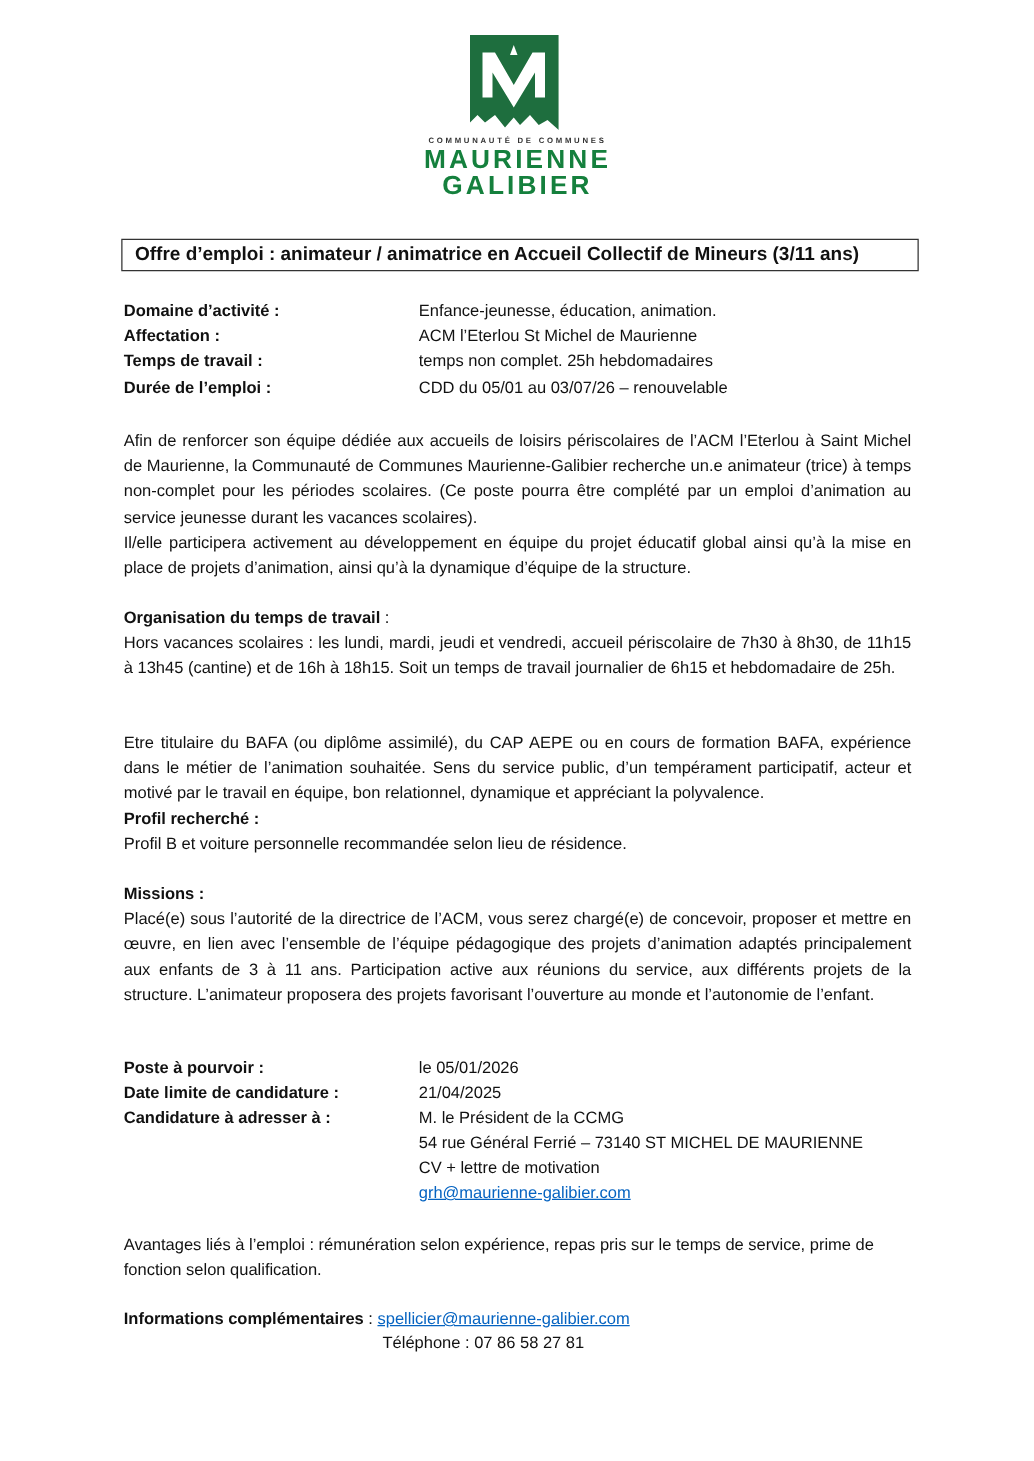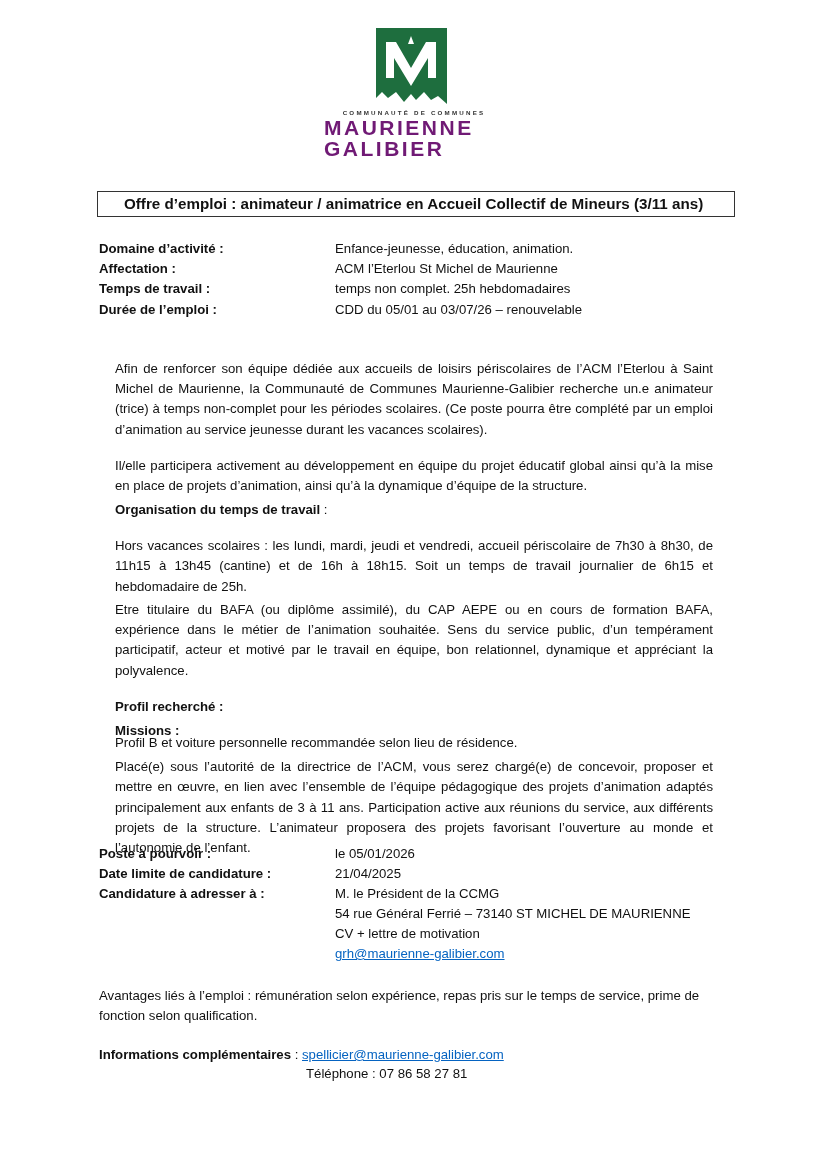--- a/index.html
+++ b/index.html
@@ -7,40 +7,40 @@
       width: 827px; height: 1169px; position: relative; overflow: hidden;
       font-family: "Liberation Sans", sans-serif; color: #111; font-size: 13.2px;
     }
     .logo { position: absolute; left: 324px; top: 28px; width: 180px; height: 132px; }
     .logo-banner { position: absolute; left: 52px; top: 0; width: 71px; height: 76px; }
     .logo-sub {
       position: absolute; left: 0; top: 81px; width: 180px; text-align: center;
       font-size: 6.2px; letter-spacing: 2.2px; color: #333; font-weight: bold;
     }
     .logo-name {
-      position: absolute; left: 0; width: 180px; 
-      font-weight: bold; color: #701a75; letter-spacing: 2.5px; font-size: 21px; line-height: 22px;
+      position: absolute; left: 0; width: 180px; text-align: center;
+      font-weight: bold; color: #15803d; letter-spacing: 2.5px; font-size: 21px; line-height: 22px;
     }
     .logo-name.l1 { top: 89px; }
     .logo-name.l2 { top: 110px; }
 
     .title-box {
       position: absolute; left: 97px; top: 191px; width: 638px; height: 26px;
       border: 1px solid #333; box-sizing: border-box;
-      font-weight: bold; font-size: 15.2px; line-height: 24px; padding-left: 26px;
+      font-weight: bold; font-size: 15.2px; line-height: 24px; padding-left: 10px;
       white-space: nowrap;
     }
     .row { position: absolute; left: 99px; height: 20px; line-height: 20px; white-space: nowrap; }
     .lbl { position: absolute; left: 99px; font-weight: bold; white-space: nowrap; }
     .val { position: absolute; white-space: nowrap; }
     .para {
       position: absolute; left: 99px; width: 630px; line-height: 20.2px;
       text-align: justify; text-align-last: left;
     }
-    .para p { margin: 16px; }
+    .para p { margin: 0; }
     .head { font-weight: bold; }
     a, .link { color: #0563c1; text-decoration: underline; }
   </style>
 </head>
 <body>
 
 <div class="logo">
   <svg class="logo-banner" viewBox="0 0 71 76">
     <polygon points="0,0 71,0 71,76 62,68 55,72 48,64 40,72 35,66 28,74 20,64 12,70 6,64 0,70" fill="#1e6e3e"></polygon>
     <polygon points="10,14 20,14 35,40 50,14 60,14 60,50 52,50 52,30 35,58 18,30 18,50 10,50" fill="#ffffff"></polygon>

